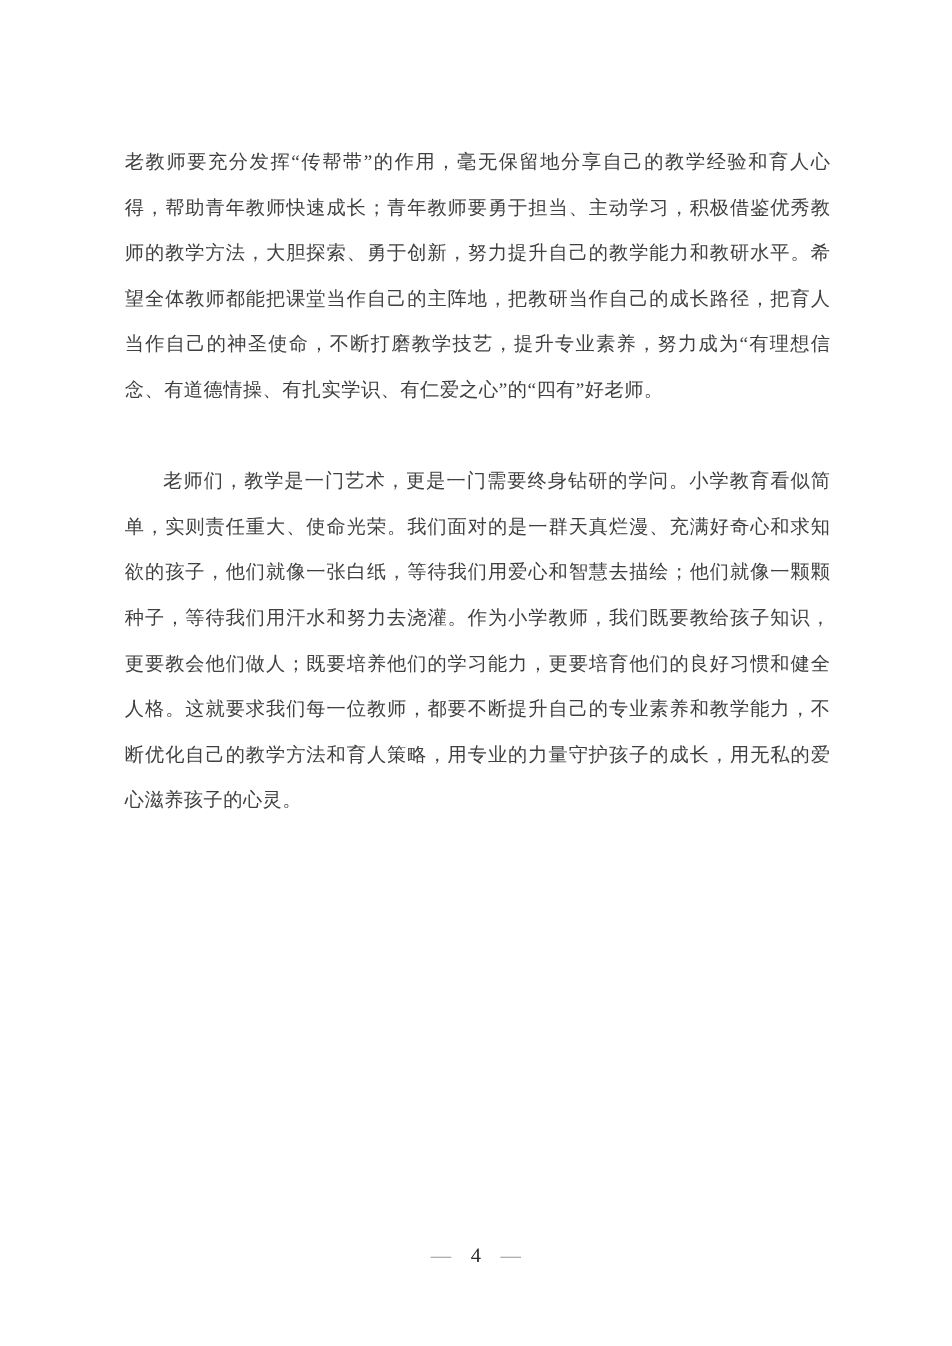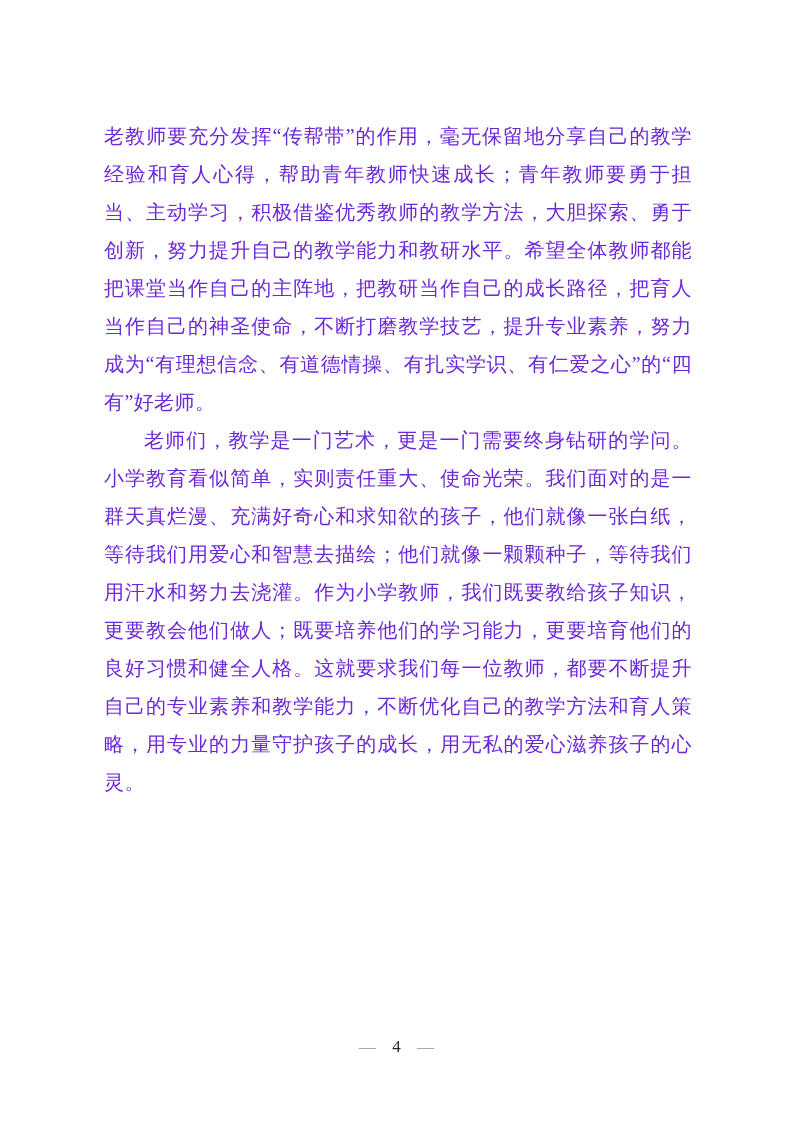--- a/index.html
+++ b/index.html
@@ -20,30 +20,31 @@
     font-family: "Liberation Serif", "DejaVu Serif", serif;
   }
   .content {
     position: absolute;
     left: 104px;
     top: 117px;
     width: 588px;
   }
   .para {
     margin: 0;
-    font-size: 20px;
+    font-size: 16px;
     line-height: 38px;
-    color: #6d28d9;
+    color: #404040;
     letter-spacing: 0.4px;
     text-align: justify;
     text-align-last: left;
     text-justify: inter-ideograph;
   }
   .para.indent {
     text-indent: 2em;
+    margin-top: 38px;
   }
   .footer {
     position: absolute;
     top: 1036px;
     left: 0;
     width: 100%;
     text-align: center;
     font-size: 17px;
     line-height: 22px;
   }

